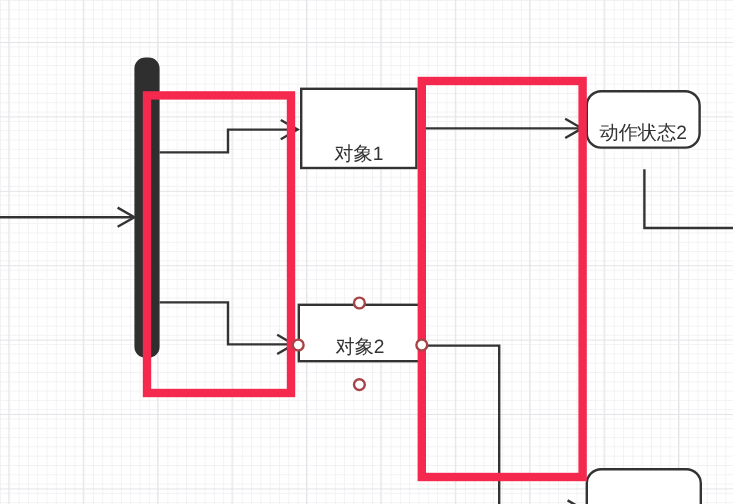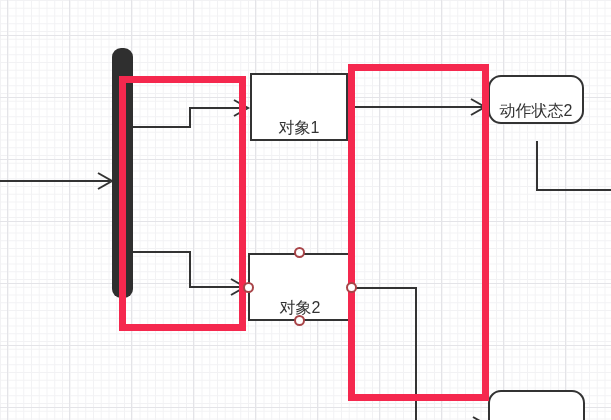--- a/index.html
+++ b/index.html
@@ -62,21 +62,21 @@
     <path d="M537 141 V190 H611"></path>
 
     <path d="M352 288 H416 V425 H483"></path>
     <path d="M473 417 L487 425 L473 433"></path>
   </svg>
 
   <div class="node" style="left:250px; top:73px; width:98px; height:68px;">
     <span>对象1</span>
   </div>
 
-  <div class="node" style="left:248px; top:253px; width:104px; height:68px;">
+  <div class="node" style="left:248px; top:253px; width:104px; height:49px;">
     <span>对象2</span>
   </div>
 
   <div class="node rounded" style="left:488px; top:75px; width:96px; height:49px;">
     <span>动作状态2</span>
   </div>
 
   <div class="node rounded" style="left:488px; top:390px; width:97px; height:70px;">
     <span>动作状态1</span>
   </div>

